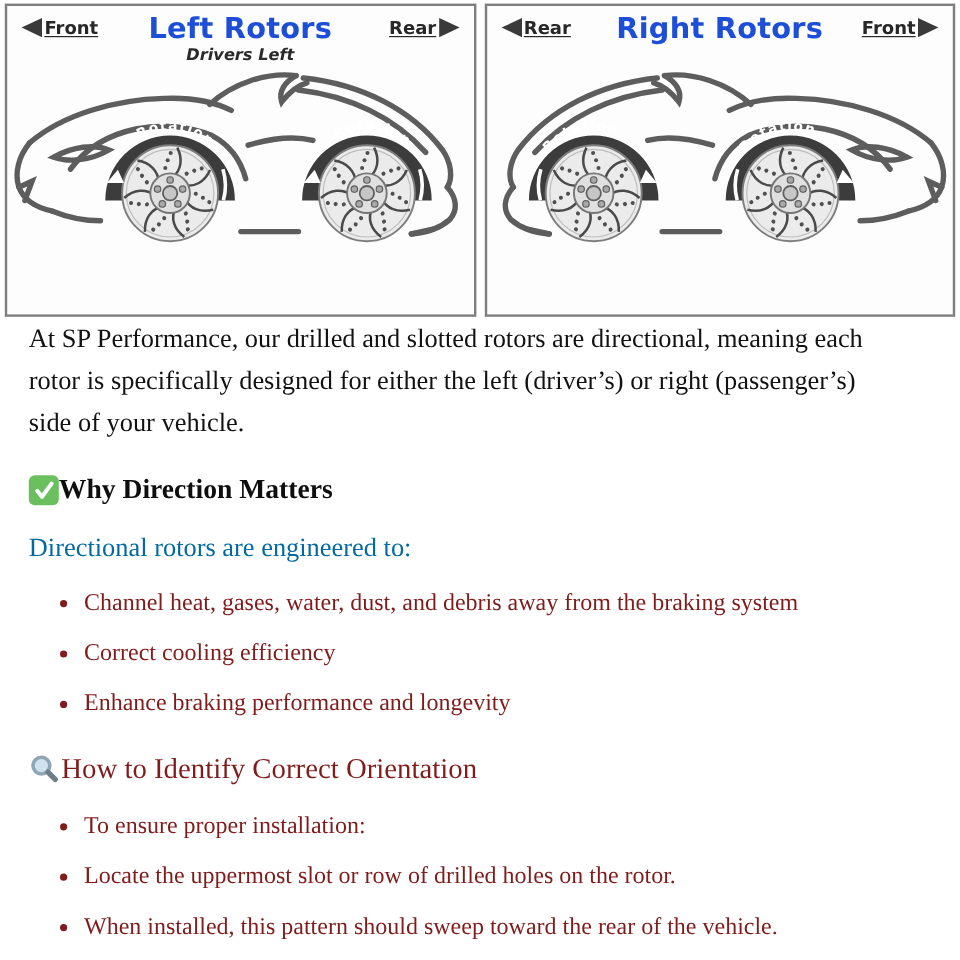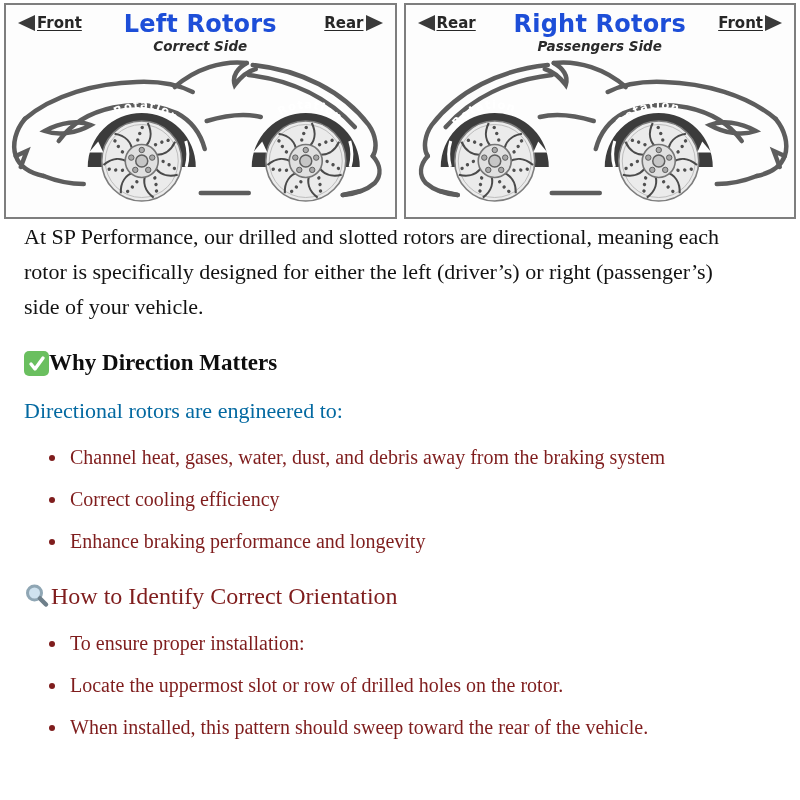--- a/index.html
+++ b/index.html
@@ -14,21 +14,21 @@
   .diagram-row {
     display: flex;
     gap: 7px;
     padding: 3px 4px 0 4px;
   }
   .panel {
     flex: 1 1 0;
     border: 2px solid #7e7e7e;
     background: #fdfdfd;
     position: relative;
-    height: 216px;
+    height: 261px;
     overflow: hidden;
   }
   .panel-header { position: relative; height: 50px; padding-top: 7px; }
   .panel-title {
     text-align: center;
     font-family: "DejaVu Sans", sans-serif;
     font-weight: bold;
     font-size: 24px;
     line-height: 25px;
     color: #1d4ed8;
@@ -190,21 +190,21 @@
 
 <div class="diagram-row">
 
   <div class="panel">
     <div class="panel-header">
       <div class="arrow-label left-side">
         <span class="tri tri-left"></span>
         <span class="lbl">Front</span>
       </div>
       <div class="panel-title">Left Rotors</div>
-      <div class="panel-subtitle">Correct Side</div>
+      <div class="panel-subtitle">Drivers Left</div>
       <div class="arrow-label right-side">
         <span class="lbl">Rear</span>
         <span class="tri tri-right"></span>
       </div>
     </div>
     <svg class="car-svg" viewBox="0 0 383 152" preserveAspectRatio="xMidYMid meet">
       <use href="#carArt"></use>
 
       <defs>
         <path id="p1arcF" d="M 89 86 A 46 46 0 0 1 177 86"></path>
@@ -227,21 +227,20 @@
     </svg>
   </div>
 
   <div class="panel">
     <div class="panel-header">
       <div class="arrow-label left-side">
         <span class="tri tri-left"></span>
         <span class="lbl">Rear</span>
       </div>
       <div class="panel-title">Right Rotors</div>
-      <div class="panel-subtitle">Passengers Side</div>
       <div class="arrow-label right-side">
         <span class="lbl">Front</span>
         <span class="tri tri-right"></span>
       </div>
     </div>
     <svg class="car-svg" viewBox="0 0 383 152" preserveAspectRatio="xMidYMid meet">
       <use href="#carArt" transform="translate(383 0) scale(-1 1)"></use>
 
       <defs>
         <path id="p2arcR" d="M 42 86 A 46 46 0 0 1 130 86"></path>

